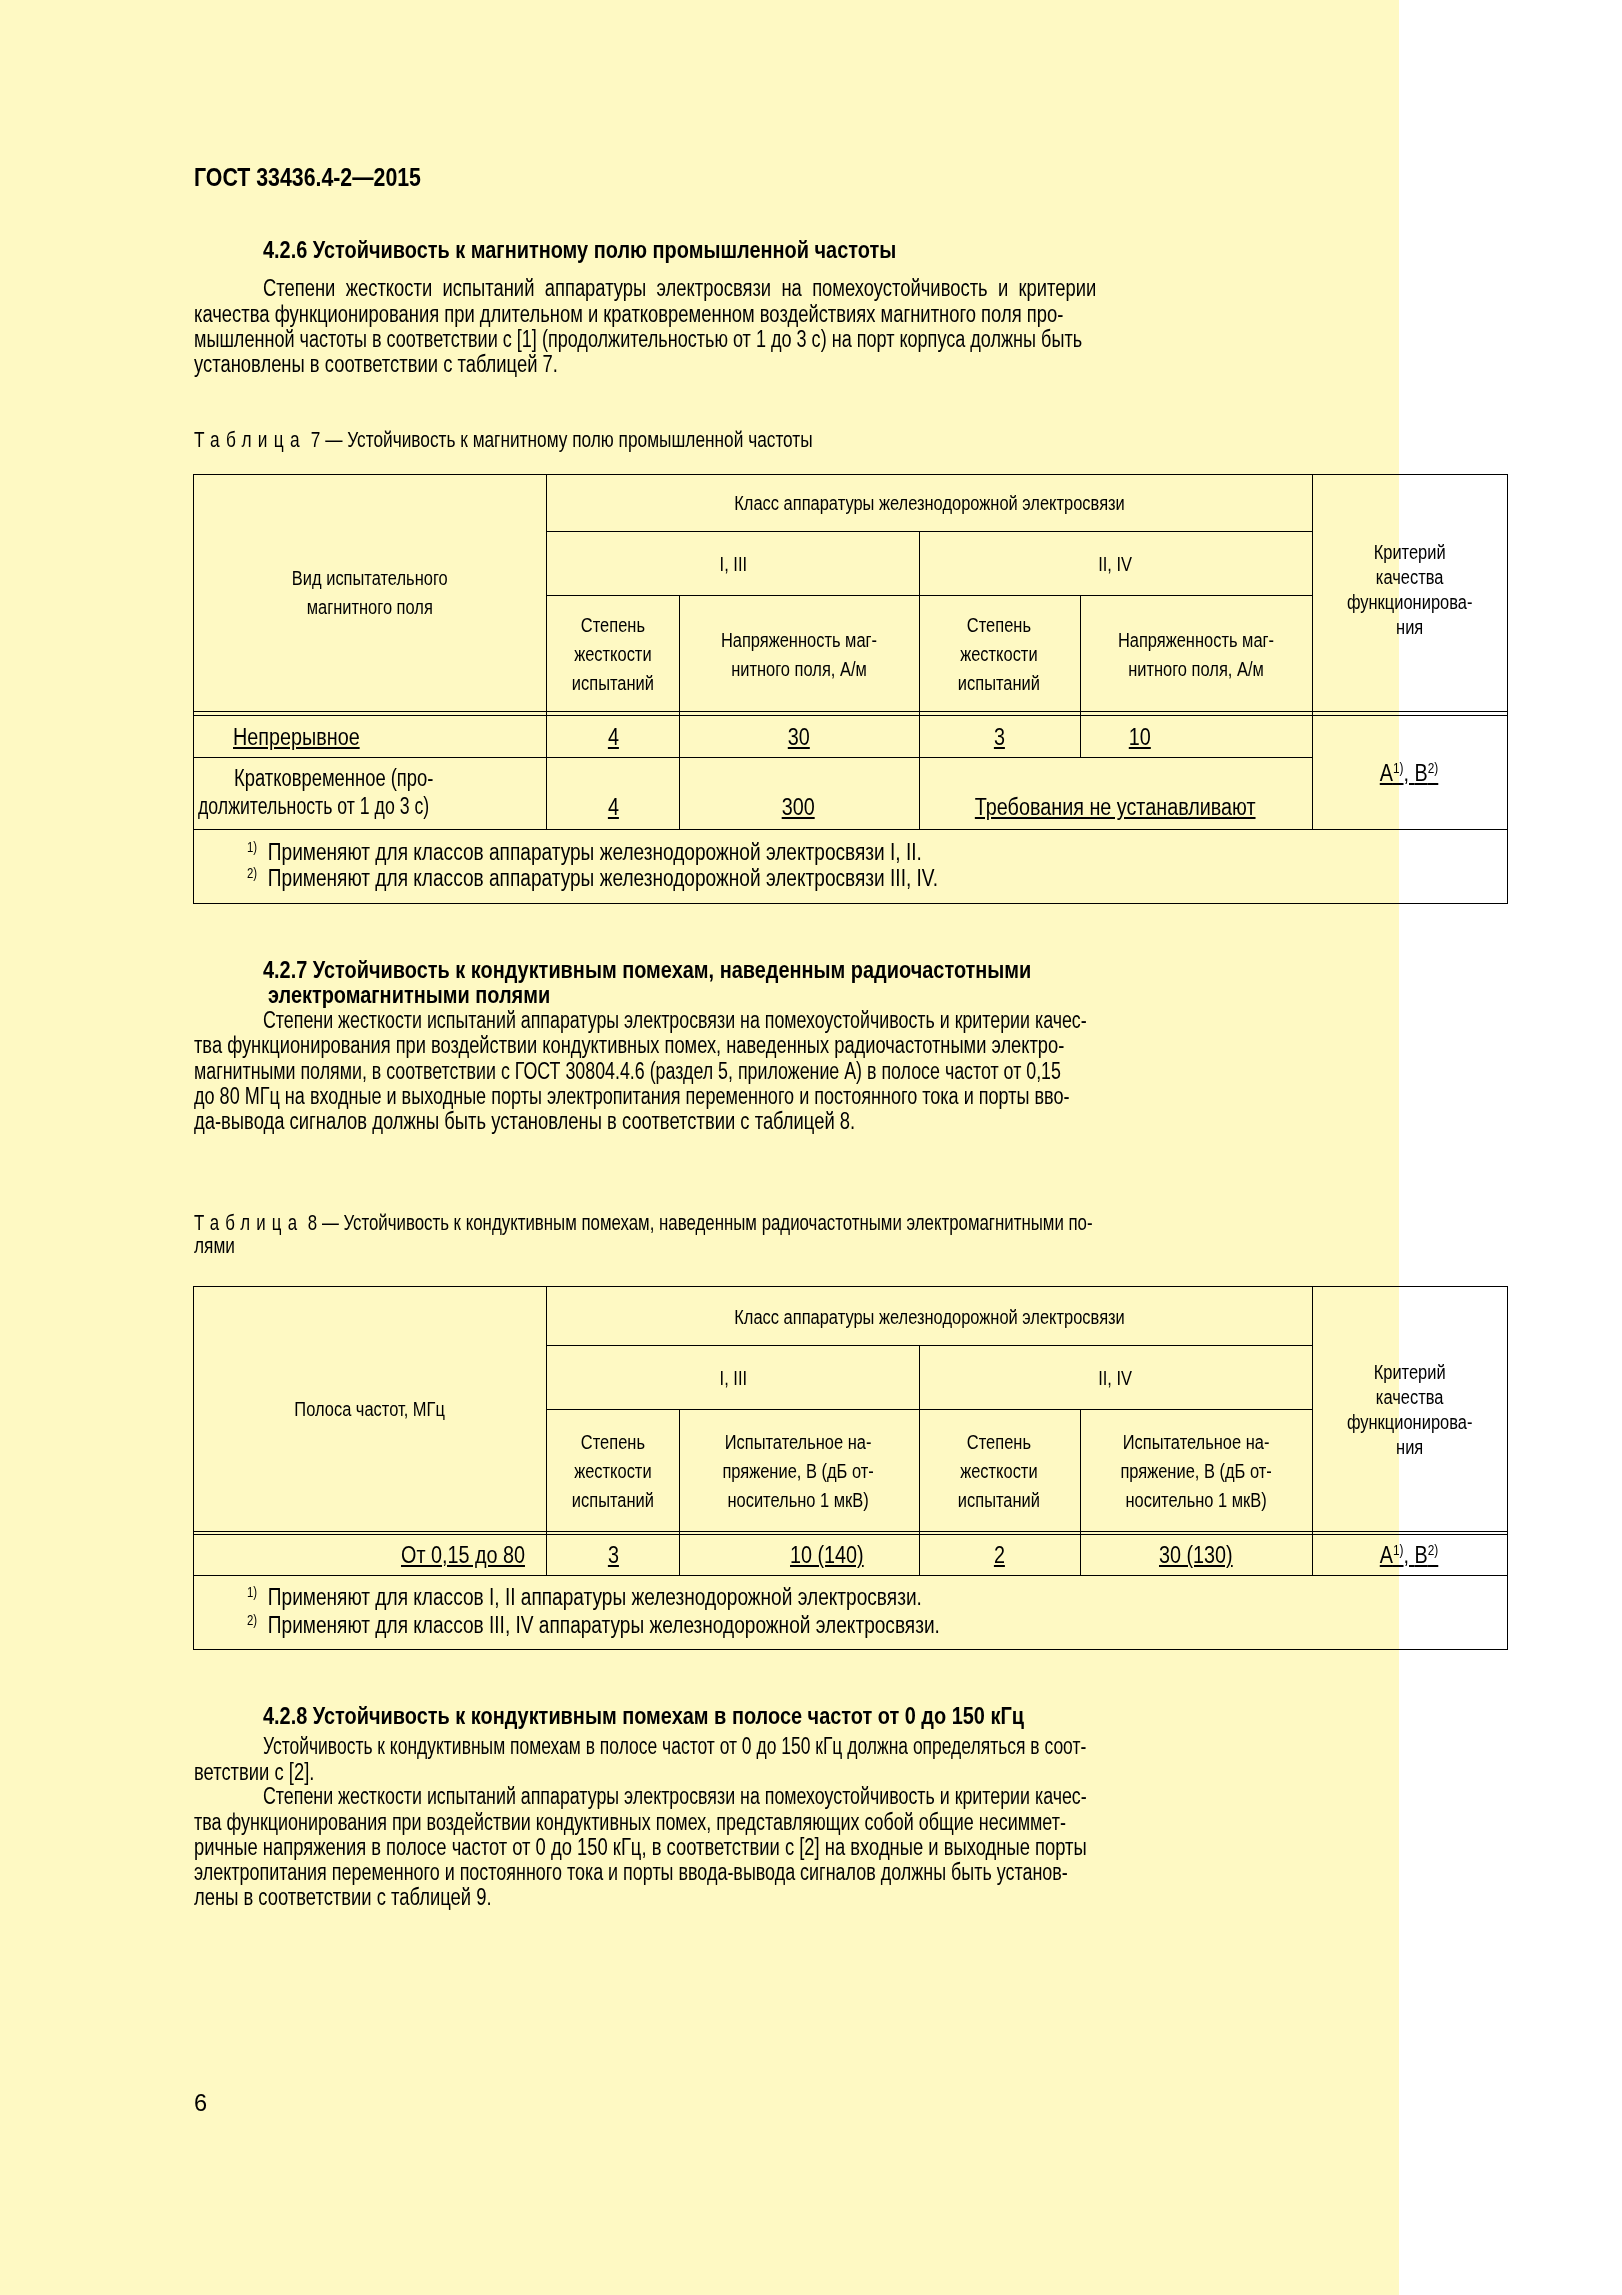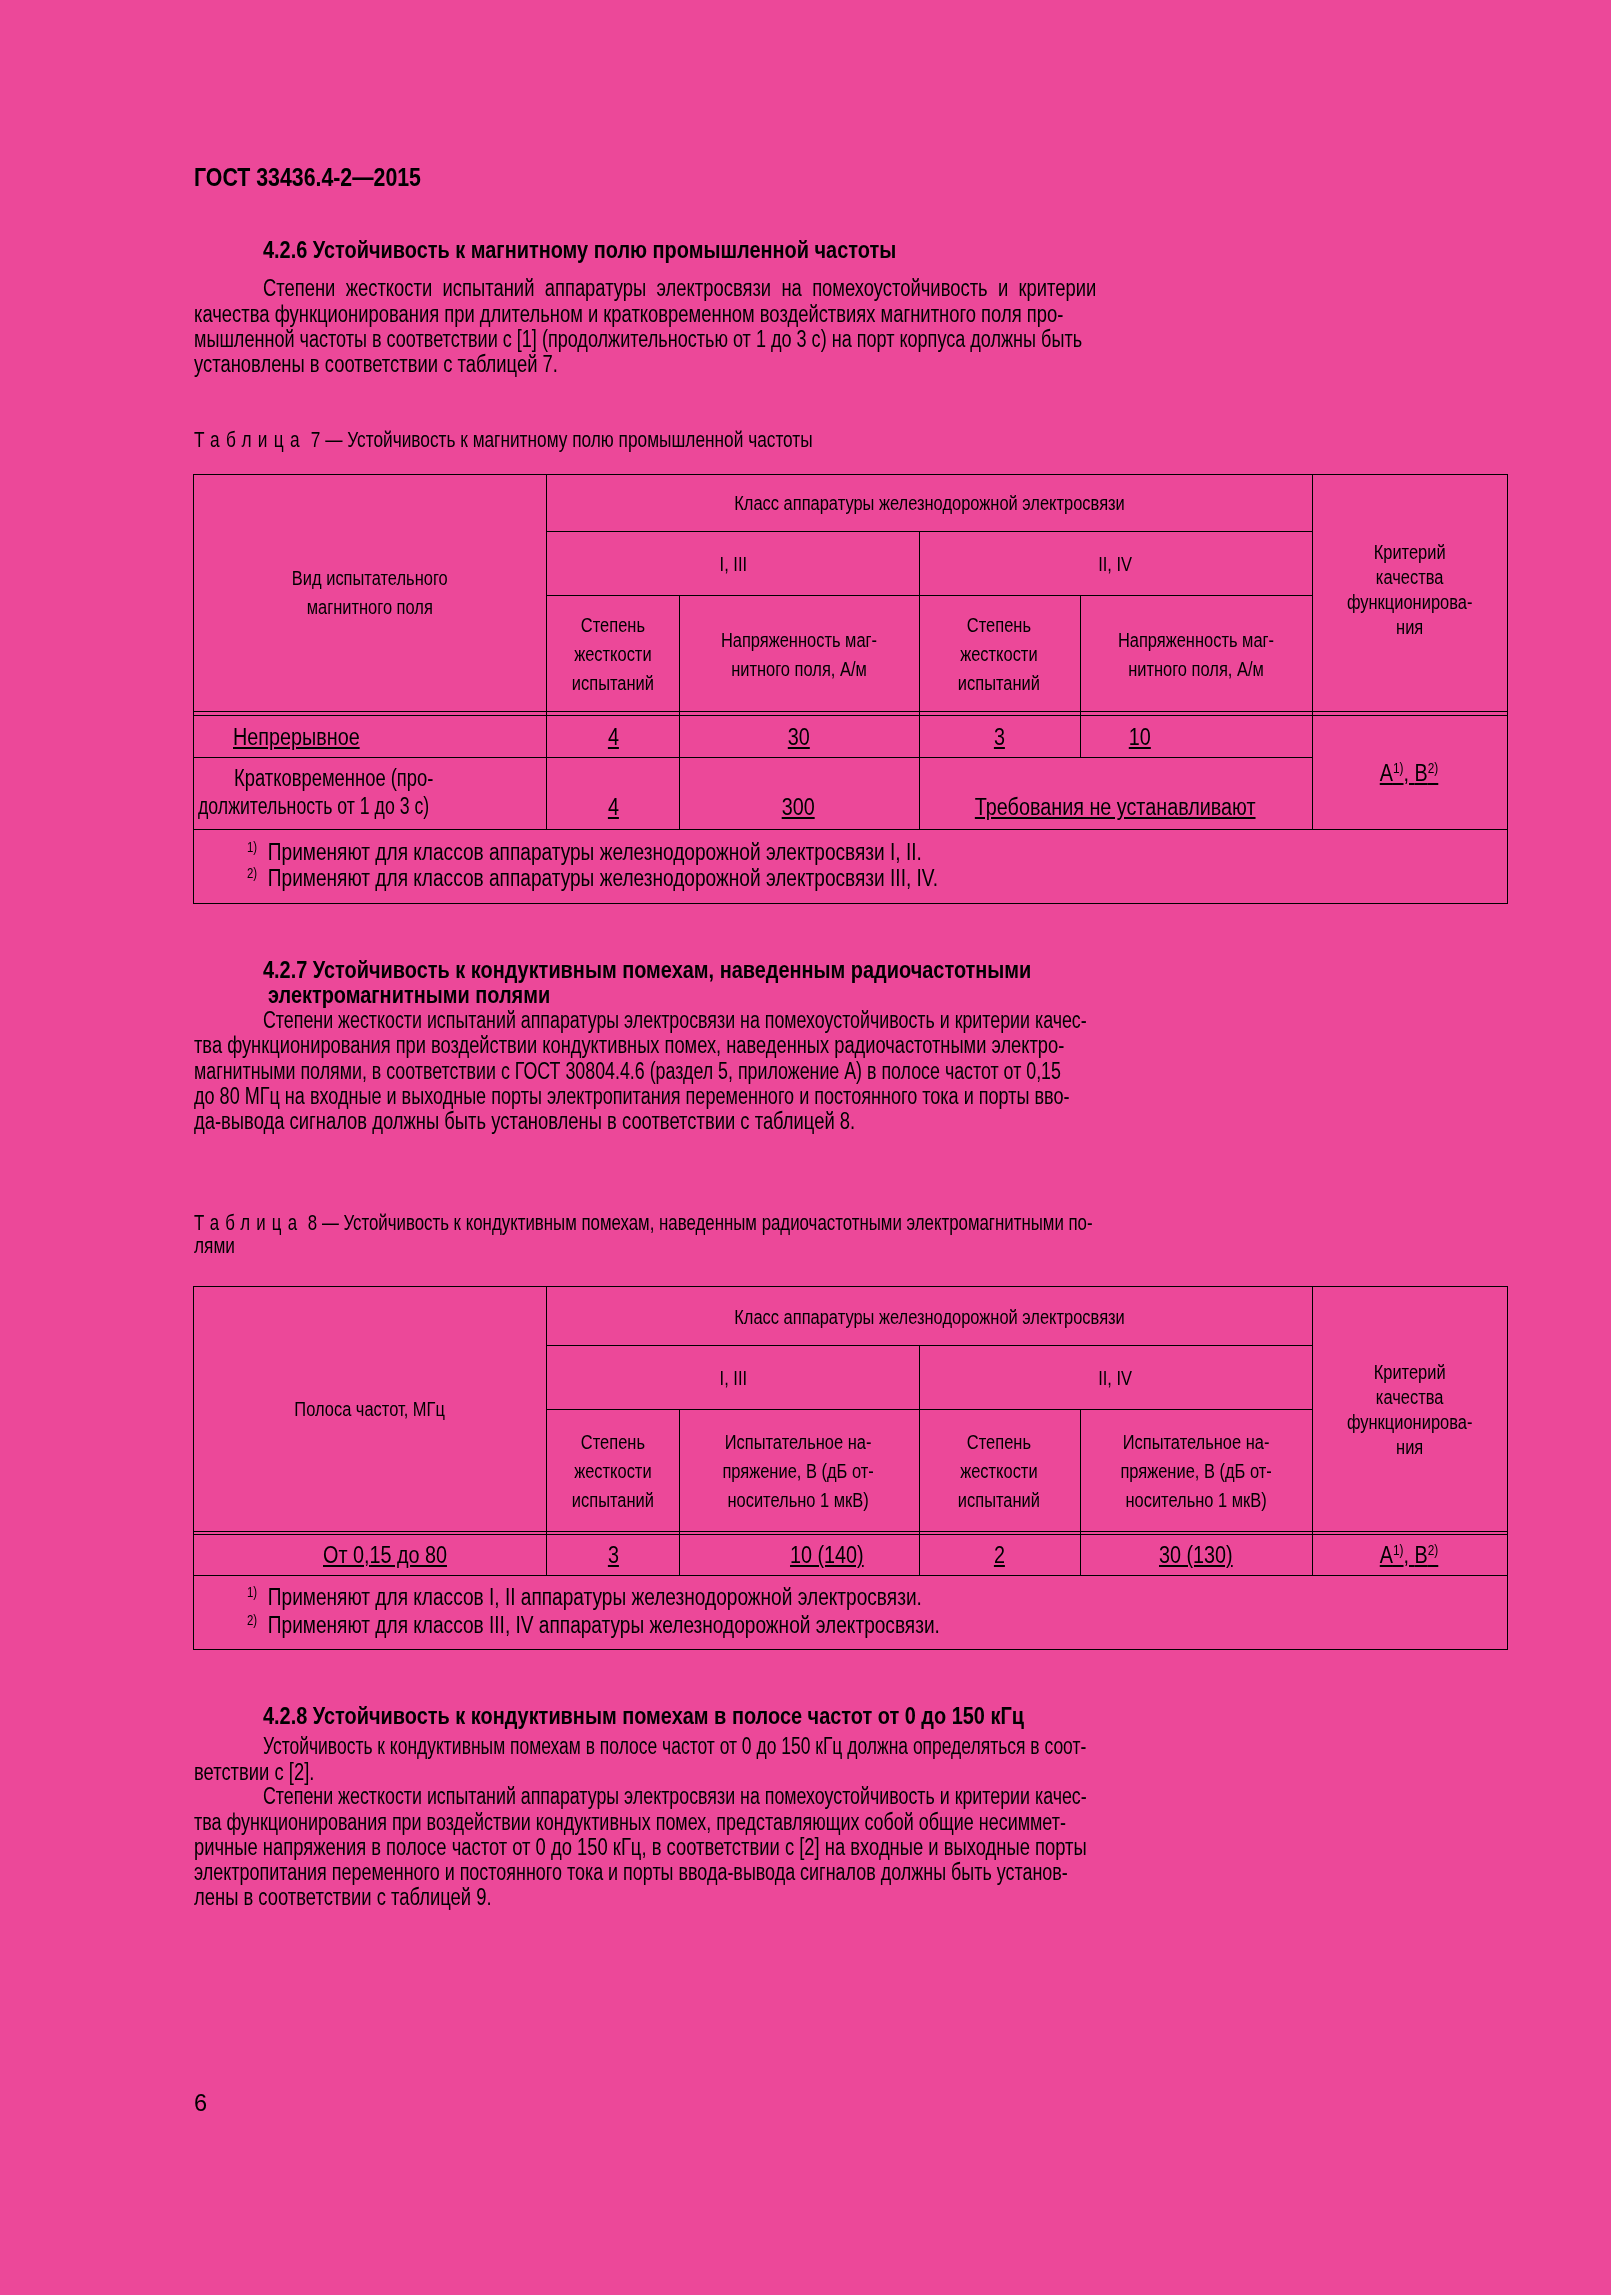--- a/index.html
+++ b/index.html
@@ -1,17 +1,17 @@
 <!DOCTYPE html>
 <html style="font-size:10.5px"><head>
 <meta charset="utf-8">
 <style>
   html, body { margin: 0; padding: 0; background: #ffffff; }
   body { width: 1623px; height: 2295px; position: relative; overflow: hidden; color: #000; }
-  .page { position: absolute; left: 0; top: 0; width: 1611px; height: 2295px; background: #ec4899; }
+  .page { position: absolute; left: 0; top: 0; width: 1399px; height: 2295px; background: #fef9c3; }
   .t { position: absolute; font-family: "Liberation Sans", "DejaVu Sans", sans-serif; font-size: 23px; line-height: 25px; white-space: nowrap; transform-origin: 0 0; }
   .doc-id { left: 194px; top: 162px; font-size: 26px; font-weight: bold; line-height: 30px; transform: scaleX(0.82); }
   .h { font-weight: bold; font-size: 24px; transform: scaleX(0.83); }
   .p { transform: scaleX(0.80); }
   .cap { font-size: 21.6px; transform: scaleX(0.80); }
   .sp { letter-spacing: 7.9px; }
 
   .tbl { position: absolute; border: 1.3px solid #000; box-sizing: border-box; }
   .ln { position: absolute; background: #000; }
   .cell { position: absolute; display: flex; align-items: center; justify-content: center; text-align: center; font-family: "Liberation Sans", "DejaVu Sans", sans-serif; font-size: 19.6px; line-height: 29px; }
@@ -193,21 +193,21 @@
 пряжение, В (дБ от-
 носительно 1 мкВ)</span>
       </div>
     <div class="cell" style="left:1313px; top:1288px; width:193px; height:243px;">
         <span class="inner" style="line-height:25px;">Критерий
 качества
 функционирова-
 ния</span>
       </div>
 
-    <div class="cell val" style="left:194px; top:1536px; width:351px; height:39px; justify-content:center; padding-left:52px; box-sizing:border-box;">
+    <div class="cell val" style="left:194px; top:1536px; width:351px; height:39px; justify-content:flex-end; padding-left:52px; box-sizing:border-box;">
         <span class="inner" style="transform-origin:0 50%;">От 0,15 до 80</span>
       </div>
     <div class="cell val" style="left:547px; top:1536px; width:132px; height:39px;">
         <span class="inner">3</span>
       </div>
     <div class="cell val" style="left:679px; top:1536px; width:239px; height:39px;padding-left:28px;">
         <span class="inner">10 (140)</span>
       </div>
     <div class="cell val" style="left:919px; top:1536px; width:160px; height:39px;">
         <span class="inner">2</span>

